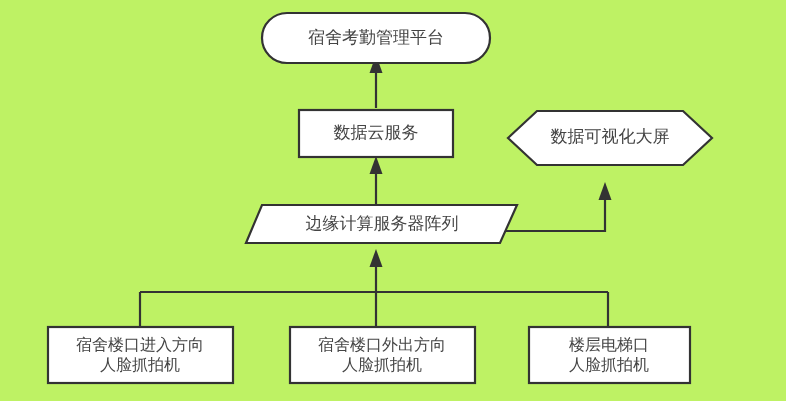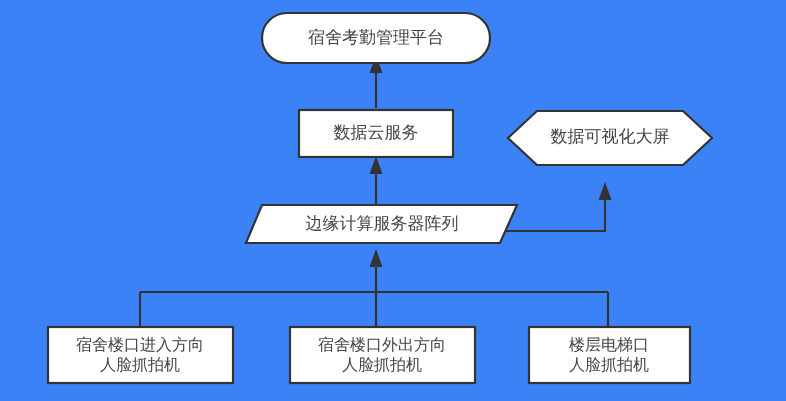--- a/index.html
+++ b/index.html
@@ -4,21 +4,21 @@
 <style>
   html, body {
     margin: 0;
     padding: 0;
     background: #ffffff;
   }
   #diagram-root {
     position: relative;
     width: 786px;
     height: 401px;
-    background: #3b82f6;
+    background: #bef264;
     font-family: "Liberation Sans", "DejaVu Sans", sans-serif;
     overflow: hidden;
   }
   svg.flow {
     display: block;
     width: 786px;
     height: 401px;
   }
   .node-shape {
     fill: #ffffff;

